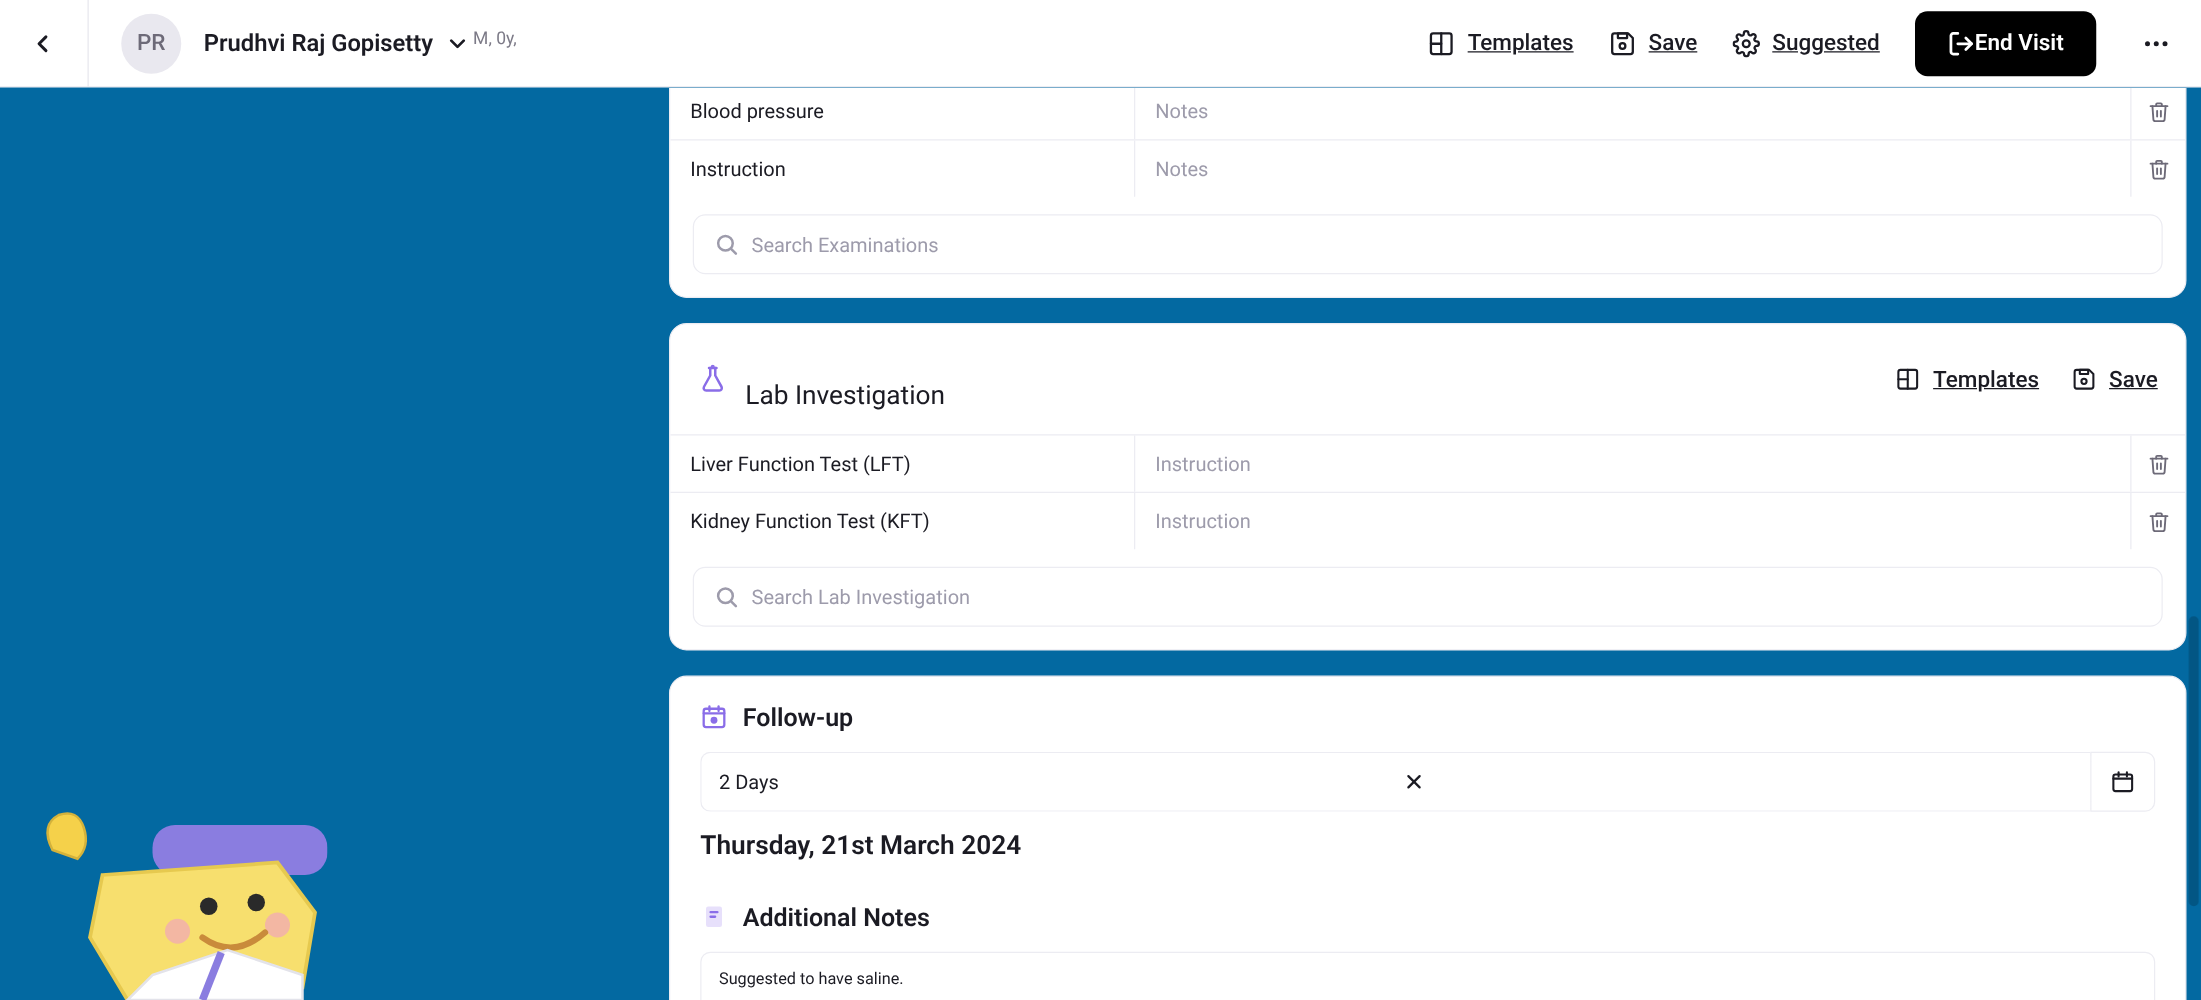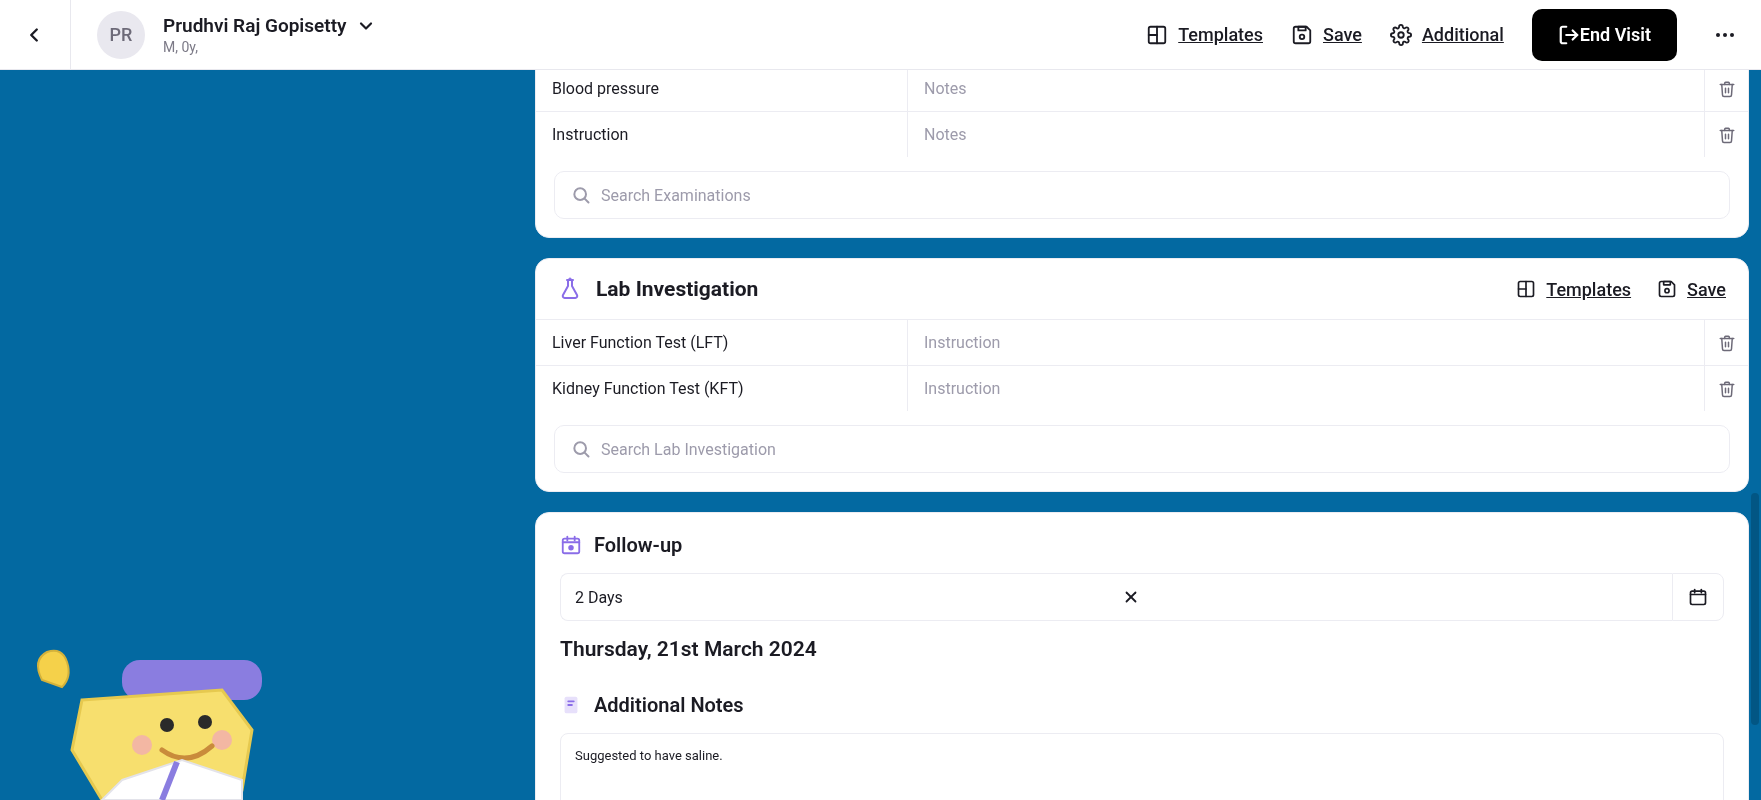--- a/index.html
+++ b/index.html
@@ -4,41 +4,41 @@
 <style>
   * { box-sizing: border-box; margin: 0; padding: 0; font-family: -apple-system, BlinkMacSystemFont, "Segoe UI", Roboto, Helvetica, Arial, sans-serif; }
   html, body { width: 100%; height: 100%; background: #ffffff; }
   body { display: flex; flex-direction: column; overflow: hidden; }
 
   
   .header { height: 70px; display: flex; align-items: center; border-bottom: 1px solid #e8e8ee; padding: 0 16px; gap: 18px; justify-content: flex-end; }
   .back-btn { width: 36px; height: 36px; display: flex; align-items: center; justify-content: center; cursor: pointer; }
   .vsep { width: 1px; height: 70px; background: #e8e8ee; margin: 0 8px 0 0; }
   .avatar { width: 48px; height: 48px; border-radius: 50%; background: #e9e8ef; color: #6d6a78; display: flex; align-items: center; justify-content: center; font-size: 18px; font-weight: 500; }
-  .patient { display: flex; flex-direction: column; gap: 2px; }
+  .patient { display: flex; gap: 2px; }
   .patient-top { display: flex; align-items: center; gap: 10px; }
   .patient-name { font-size: 19px; font-weight: 600; color: #1b1b23; }
   .patient-meta { font-size: 14px; color: #7c7a87; }
   .header-spacer { flex: 1; }
   .hdr-actions { display: flex; align-items: center; gap: 28px; }
   .hdr-link { display: flex; align-items: center; gap: 10px; color: #1b1b23; font-size: 18px; font-weight: 500; text-decoration: underline; cursor: pointer; }
   .hdr-link svg { flex-shrink: 0; }
   .end-visit-btn { background: #000000; color: #fff; border: none; border-radius: 10px; height: 52px; padding: 0 26px; display: flex; align-items: center; font-size: 18px; font-weight: 600; cursor: pointer; }
   .more-btn { width: 40px; height: 40px; display: flex; align-items: center; justify-content: center; cursor: pointer; }
 
   
   .main { flex: 1; display: flex; overflow: hidden; position: relative; background: #0369a1; }
   .left-pane { width: 535px; flex-shrink: 0; position: relative; }
   .mascot { position: absolute; bottom: 0; left: 12px; width: 250px; height: 160px; }
   .content { flex: 1; overflow-y: auto; padding: 0 12px 24px 0; }
 
   
   .card { background: #fff; border: 1px solid #ececf2; border-radius: 14px; margin-bottom: 20px; overflow: hidden; }
   .card-header { display: flex; align-items: center; padding: 18px 22px; gap: 14px; }
-  .card-title { font-size: 21px; font-weight: 700; color: #1b1b23; flex: 1; }
+  .card-title { font-size: 21px; font-weight: 400; color: #1b1b23; flex: 1; margin-top: 28px; }
   .card-header-actions { display: flex; align-items: center; gap: 26px; }
   .card-link { display: flex; align-items: center; gap: 10px; color: #1b1b23; font-size: 18px; font-weight: 500; text-decoration: underline; cursor: pointer; }
 
   
   .row { display: flex; border-top: 1px solid #ececf2; min-height: 46px; align-items: stretch; }
   .row:first-of-type { border-top: 1px solid #ececf2; }
   .cell-name { flex: 0 0 372px; padding: 12px 16px; font-size: 16px; color: #1b1b23; border-right: 1px solid #ececf2; display:flex; align-items:center;}
   .cell-input { flex: 1; padding: 0 16px; display:flex; align-items:center;}
   .cell-input input { width: 100%; border: none; outline: none; font-size: 16px; color: #1b1b23; background: transparent; }
   .cell-input input::placeholder { color: #9d9bab; }
@@ -116,21 +116,21 @@
           <circle cx="12" cy="14" r="2.5"></circle>
           <rect x="8" y="3" width="8" height="4"></rect>
         </svg>
       <span>Save</span>
     </div>
     <div class="hdr-link">
       <svg width="22" height="22" viewBox="0 0 24 24" fill="none" stroke="#1b1b23" stroke-width="2" stroke-linecap="round" stroke-linejoin="round">
           <circle cx="12" cy="12" r="3"></circle>
           <path d="M19.4 15a1.65 1.65 0 0 0 .33 1.82l.06.06a2 2 0 1 1-2.83 2.83l-.06-.06a1.65 1.65 0 0 0-1.82-.33 1.65 1.65 0 0 0-1 1.51V21a2 2 0 1 1-4 0v-.09a1.65 1.65 0 0 0-1-1.51 1.65 1.65 0 0 0-1.82.33l-.06.06a2 2 0 1 1-2.83-2.83l.06-.06a1.65 1.65 0 0 0 .33-1.82 1.65 1.65 0 0 0-1.51-1H3a2 2 0 1 1 0-4h.09a1.65 1.65 0 0 0 1.51-1 1.65 1.65 0 0 0-.33-1.82l-.06-.06a2 2 0 1 1 2.83-2.83l.06.06a1.65 1.65 0 0 0 1.82.33h0a1.65 1.65 0 0 0 1-1.51V3a2 2 0 1 1 4 0v.09a1.65 1.65 0 0 0 1 1.51h0a1.65 1.65 0 0 0 1.82-.33l.06-.06a2 2 0 1 1 2.83 2.83l-.06.06a1.65 1.65 0 0 0-.33 1.82v0a1.65 1.65 0 0 0 1.51 1H21a2 2 0 1 1 0 4h-.09a1.65 1.65 0 0 0-1.51 1z"></path>
         </svg>
-      <span>Additional</span>
+      <span>Suggested</span>
     </div>
     <button class="end-visit-btn">
       <svg width="22" height="22" viewBox="0 0 24 24" fill="none" stroke="#ffffff" stroke-width="2.4" stroke-linecap="round" stroke-linejoin="round">
           <path d="M9 21H5a2 2 0 0 1-2-2V5a2 2 0 0 1 2-2h4"></path>
           <polyline points="16 17 21 12 16 7"></polyline>
           <line x1="21" y1="12" x2="9" y2="12"></line>
         </svg>
       <span>End Visit</span>
     </button>
     <div class="more-btn">

